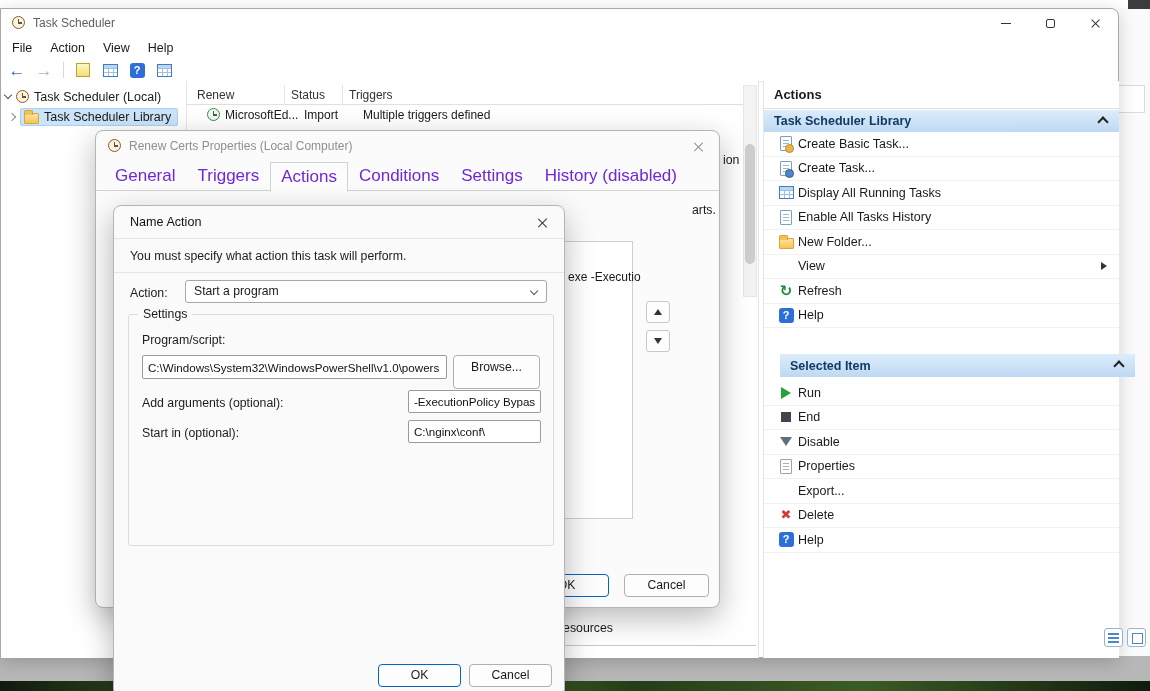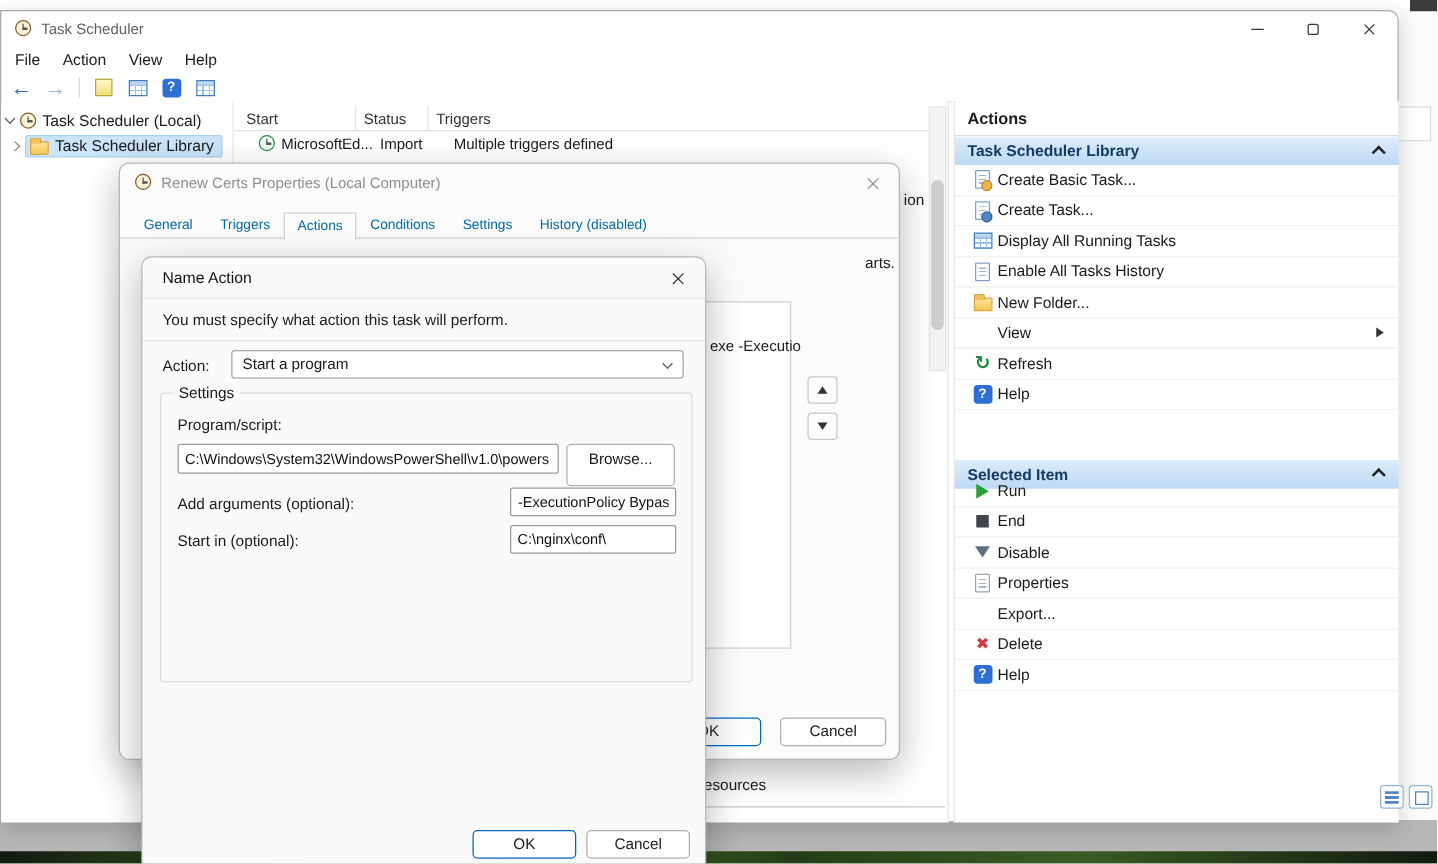--- a/index.html
+++ b/index.html
@@ -100,21 +100,21 @@
   .ap-arrow { margin-left:auto; }
 
   
   .dlg { position:absolute; background:#fbfbfb; border:1px solid #b5b5b5; border-radius:8px; box-shadow:0 10px 30px rgba(0,0,0,.28); }
   .dlg-close { position:absolute; width:16px; height:16px; }
   .dlg-close::before,.dlg-close::after { content:""; position:absolute; left:7px; top:2px; width:1.2px; height:12px; background:#8f8f8f; }
   .dlg-close::before { transform:rotate(45deg); } .dlg-close::after { transform:rotate(-45deg); }
   .dlg-close.dark::before,.dlg-close.dark::after { background:#333; }
 
   .tabstrip { position:absolute; left:8px; top:37px; height:23px; display:flex; align-items:flex-end; z-index:2; }
-  .tab { padding:4px 10px 4px 10px; font-size:11px; color:#0369a1; border:1px solid transparent; }
+  .tab { padding:4px 10px 4px 10px; font-size:17px; color:#6d28d9; border:1px solid transparent; }
   .tab.active { background:#fcfcfc; border:1px solid #d2d2d2; border-bottom:1px solid #fcfcfc; margin-bottom:-1px; }
   .tab-line { position:absolute; left:0; top:59px; width:100%; height:0; border-top:1px solid #d2d2d2; z-index:1; }
 
   .mini-btn { position:absolute; width:24px; height:22px; background:#fdfdfd; border:1px solid #c8c8c8; border-radius:3px; display:flex; align-items:center; justify-content:center; }
   .btn { position:absolute; height:23px; background:#fdfdfd; border:1px solid #b0b0b0; border-radius:4px; font-size:12.2px; text-align:center; line-height:21px; }
   .btn-accent { border:1px solid #0067c0; }
 
   .lab { position:absolute; font-size:12.3px; color:#1c1c1c; white-space:nowrap; }
   .tin { position:absolute; height:24px; border:1px solid #9a9a9a; border-radius:2px; background:#fff; padding:0 5px; font-family:"Liberation Sans","DejaVu Sans",sans-serif; font-size:11.6px; color:#111; white-space:nowrap; overflow:hidden; }
   .combo { position:absolute; left:71px; top:74px; width:362px; height:23px; background:#fff; border:1px solid #a6a6a6; border-radius:3px; }
@@ -199,21 +199,21 @@
         <span class="ico chev-right6"></span>
         <span class="tree-sel">
           <span class="ico folder-icon"></span>
           <span>Task Scheduler Library</span>
         </span>
       </div>
     </div>
 
     <div class="pane">
       <div class="lhead">
-        <span class="hcol" style="width:98px;">Start</span>
+        <span class="hcol" style="width:98px;">Renew</span>
         <span class="hcol" style="width:58px;padding-left:6px;">Status</span>
         <span class="hcol" style="width:260px;padding-left:6px;border-right:none;">Triggers</span>
       </div>
       <div class="lrow">
         <span class="ico clock-icon clock-green" style="margin-left:7px;"></span>
         <span style="width:73px;margin-left:5px;overflow:hidden;white-space:nowrap;">MicrosoftEd...</span>
         <span style="width:58px;padding-left:6px;">Import</span>
         <span style="padding-left:7px;">Multiple triggers defined</span>
       </div>
       <div class="scroll-v">
@@ -275,21 +275,21 @@
           <span>Refresh</span>
         </div>
         <div class="ap-item">
           <span class="ap-ico">
               <span class="ico help-tile"></span>
             </span>
           <span>Help</span>
         </div>
       </div>
 
-      <div class="ap-sec" style="top:287px;height:23px;">
+      <div class="ap-sec" style="top:273px;height:23px;margin-left:16px;">
         <span>Selected Item</span>
         <span class="chevwrap"><span class="ico chev-up8"></span></span>
       </div>
 
       <div class="ap-rows" style="top:300px;">
         <div class="ap-item">
           <span class="ap-ico">
               <span class="ico run-tri"></span>
             </span>
           <span>Run</span>

